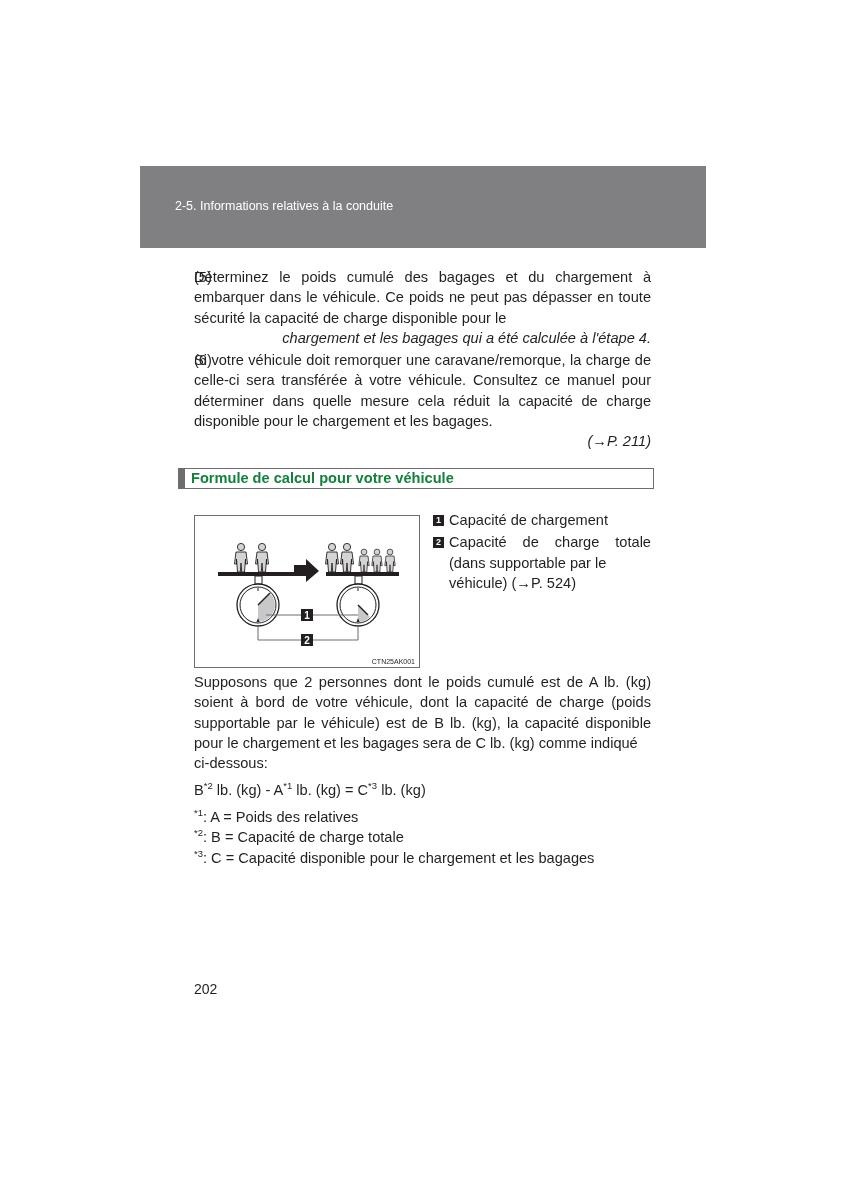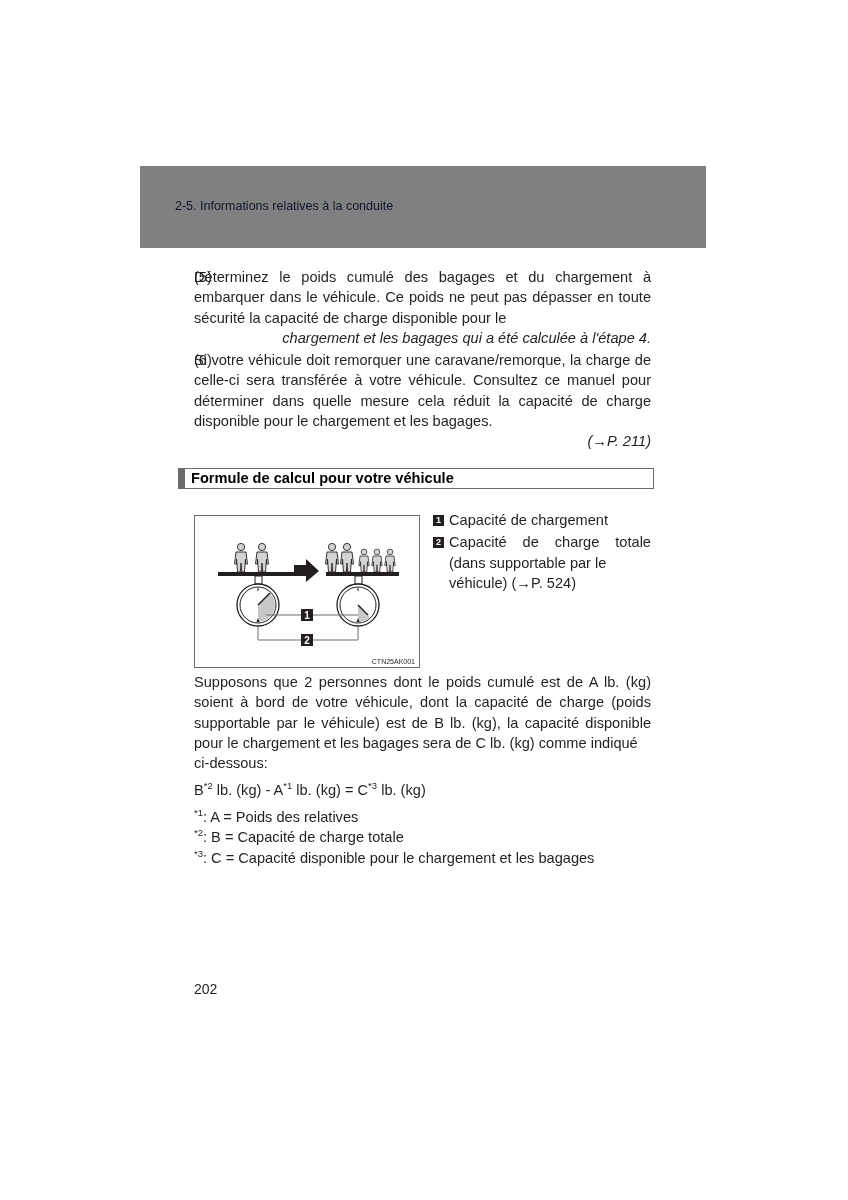--- a/index.html
+++ b/index.html
@@ -5,40 +5,40 @@
     html, body { margin: 0; padding: 0; }
     body {
       width: 848px; height: 1200px; background: #ffffff; position: relative;
       font-family: "Liberation Sans", sans-serif; color: #231f20; overflow: hidden;
     }
     .header-band {
       position: absolute; left: 140px; top: 166px; width: 566px; height: 82px;
       background: #808083;
     }
     .header-band .section-title {
-      position: absolute; left: 35px; top: 33px; font-size: 12.5px; color: #0f172a;
+      position: absolute; left: 35px; top: 33px; font-size: 12.5px; color: #ffffff;
       letter-spacing: 0px;
     }
     .para {
       position: absolute; font-size: 14.6px; line-height: 20.3px; text-align: justify;
       text-align-last: left;
     }
     .step {
       position: absolute; left: 194px; width: 457px; font-size: 14.6px; line-height: 20.3px;
     }
     .step .num { position: absolute; left: 0; top: 0; }
     .step .body { text-align: justify; }
     .step .body .last { display: block; text-align: right; font-style: italic; }
     .subhead {
       position: absolute; left: 178px; top: 468px; width: 476px; height: 21px;
       border: 1px solid #6d6d6f; box-sizing: border-box; background: #fff;
     }
     .subhead .bar { position: absolute; left: -1px; top: -1px; width: 7px; height: 21px; background: #6d6d6f; }
     .subhead .title {
-      position: absolute; left: 12px; top: 1px; font-size: 14.6px; font-weight: bold; color: #000000;
+      position: absolute; left: 12px; top: 1px; font-size: 14.6px; font-weight: bold; color: #15803d;
     }
     .figure {
       position: absolute; left: 194px; top: 515px; width: 226px; height: 153px;
       border: 1px solid #6d6d6f; box-sizing: border-box;
     }
     .figure svg { position: absolute; left: 0; top: 0; }
     .figure .code {
       position: absolute; right: 4px; bottom: 2px; font-size: 7px; color: #231f20;
     }
     .legend { position: absolute; left: 433px; top: 510px; width: 218px; font-size: 14.6px; line-height: 20.3px; }

